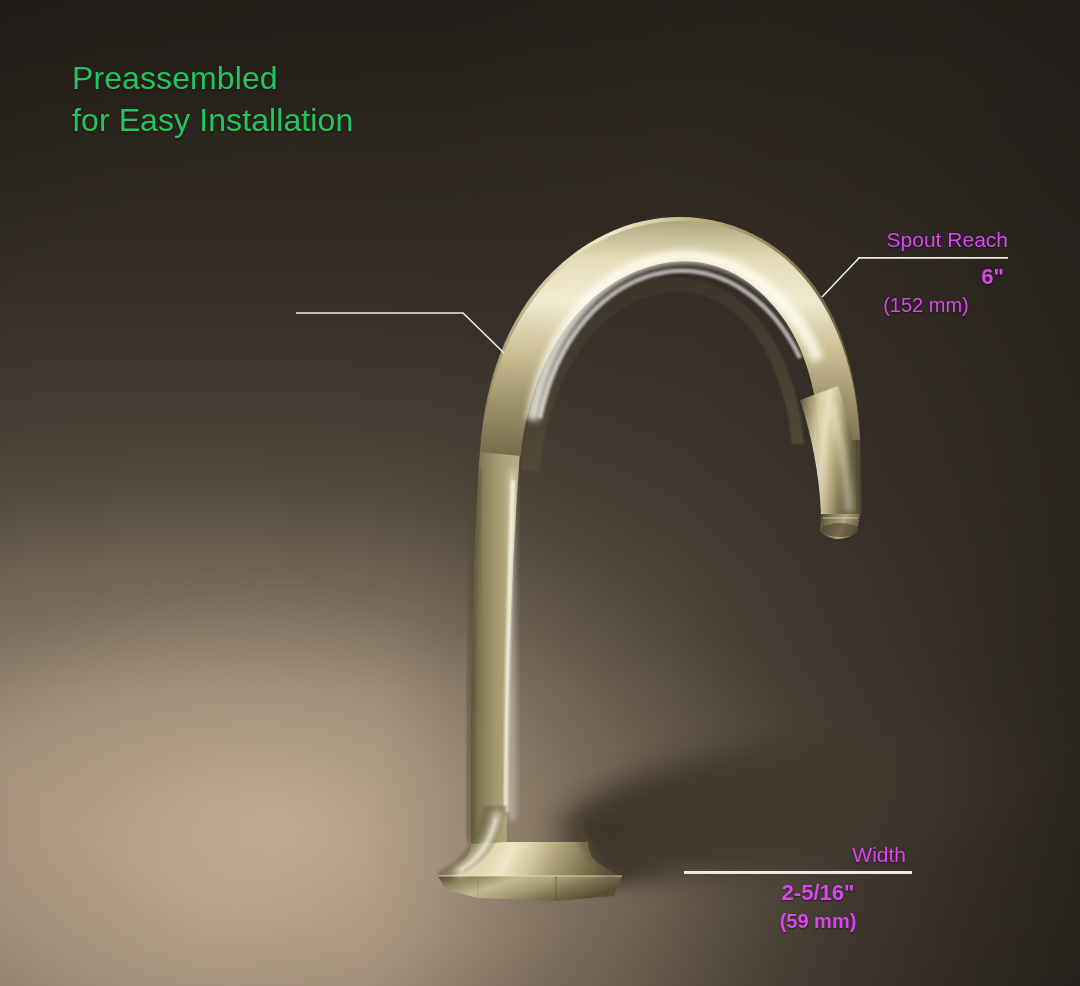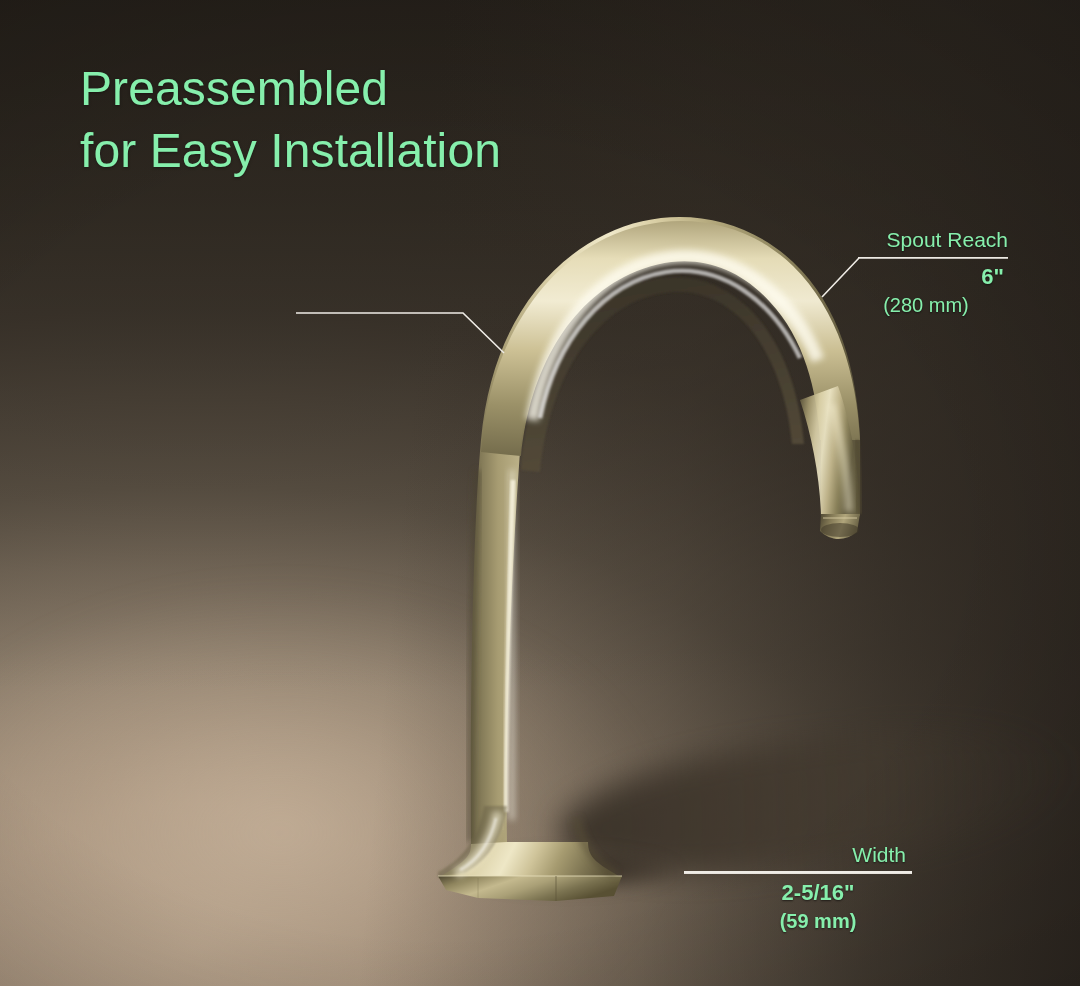--- a/index.html
+++ b/index.html
@@ -53,31 +53,30 @@
   }
   .contact-shadow{
     position:absolute;left:470px;top:848px;width:230px;height:46px;
     background:radial-gradient(50% 50% at 42% 50%, rgba(26,21,16,.88) 0%, rgba(38,31,24,.55) 48%, rgba(60,50,40,0) 100%);
     filter:blur(7px);
   }
 
   
   .headline{
     position:absolute;left:72px;top:58px;
-    color:#86efac;
-    font-size:48px;line-height:1.30;
+    color:#22c55e;
+    font-size:32px;line-height:1.30;
     font-weight:300;
     letter-spacing:.1px;
     text-shadow:0 1px 3px rgba(0,0,0,.35);
-    margin-left:8px;
   }
   .headline .l2{display:block;}
 
   
-  .callout{position:absolute;color:#86efac;text-shadow:0 1px 2px rgba(0,0,0,.55);}
+  .callout{position:absolute;color:#d946ef;text-shadow:0 1px 2px rgba(0,0,0,.55);}
   .callout .lbl{font-size:21px;font-weight:400;white-space:nowrap;}
   .callout .val{font-size:22px;font-weight:700;white-space:nowrap;}
   .callout .mm{font-size:20px;font-weight:400;white-space:nowrap;}
   .rule{height:1px;background:#efece6;opacity:.95;}
 
   
   #co-height{left:296px;top:283px;text-align:left;}
   #co-height .lbl{padding-left:7px;}
   #co-height .rule{width:168px;margin:5px 0 7px 0;}
   #co-height .val{padding-left:2px;}
@@ -307,21 +306,21 @@
     <path d="M 1008 258 L 859 258 L 822 297" stroke="#efece6" stroke-width="1.6" fill="none"></path>
 
     <path d="M 684 872 L 912 872" stroke="#efece6" stroke-width="1.8" fill="none"></path>
   </svg>
 
 
   <div class="callout" id="co-reach">
     <div class="lbl">Spout Reach</div>
     <div class="rule"></div>
     <div class="val">6"</div>
-    <div class="mm">(280 mm)</div>
+    <div class="mm">(152 mm)</div>
   </div>
 
   <div class="callout" id="co-width">
     <div class="lbl">Width</div>
     <div class="rule"></div>
     <div class="val">2-5/16"</div>
     <div class="mm">(59 mm)</div>
   </div>
 
 </div>

